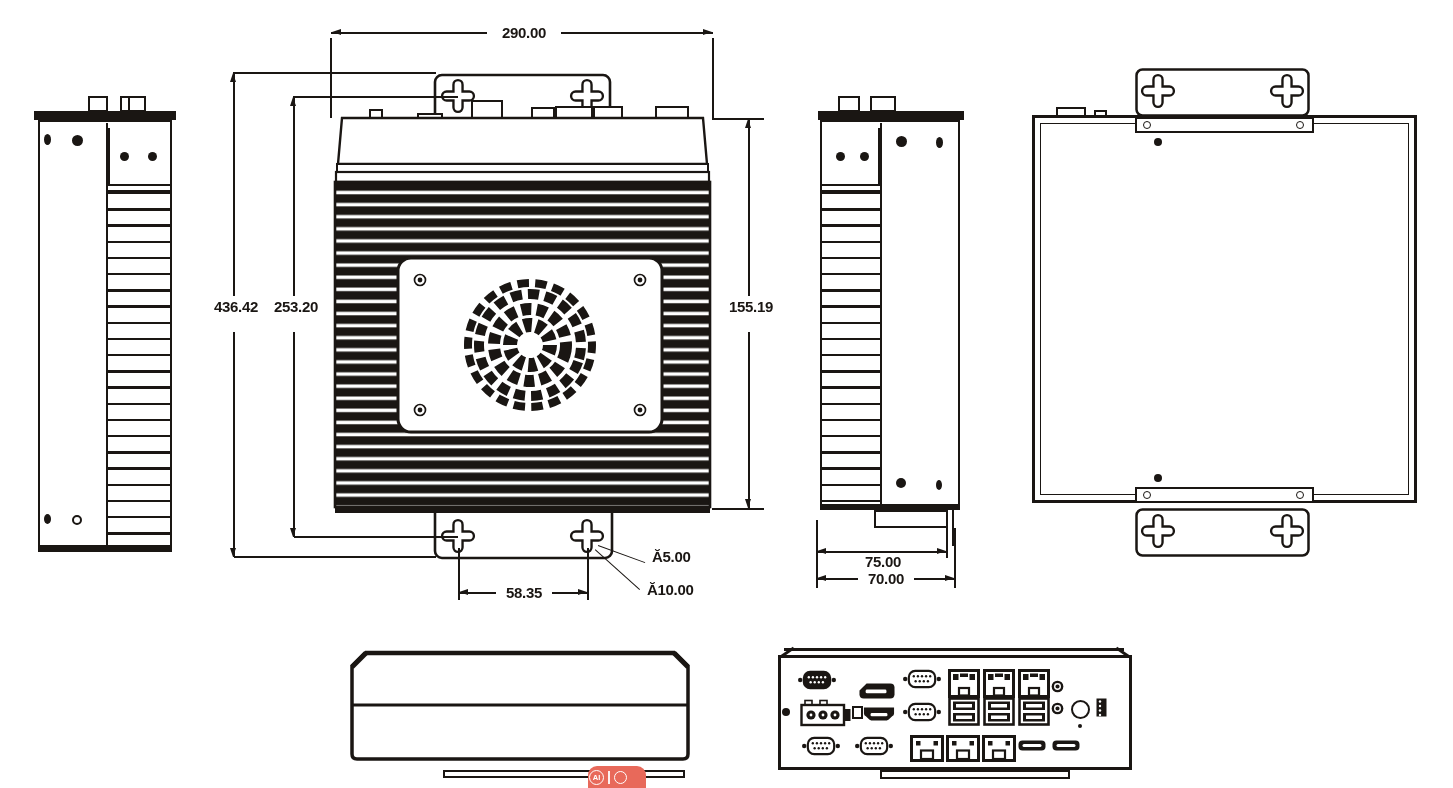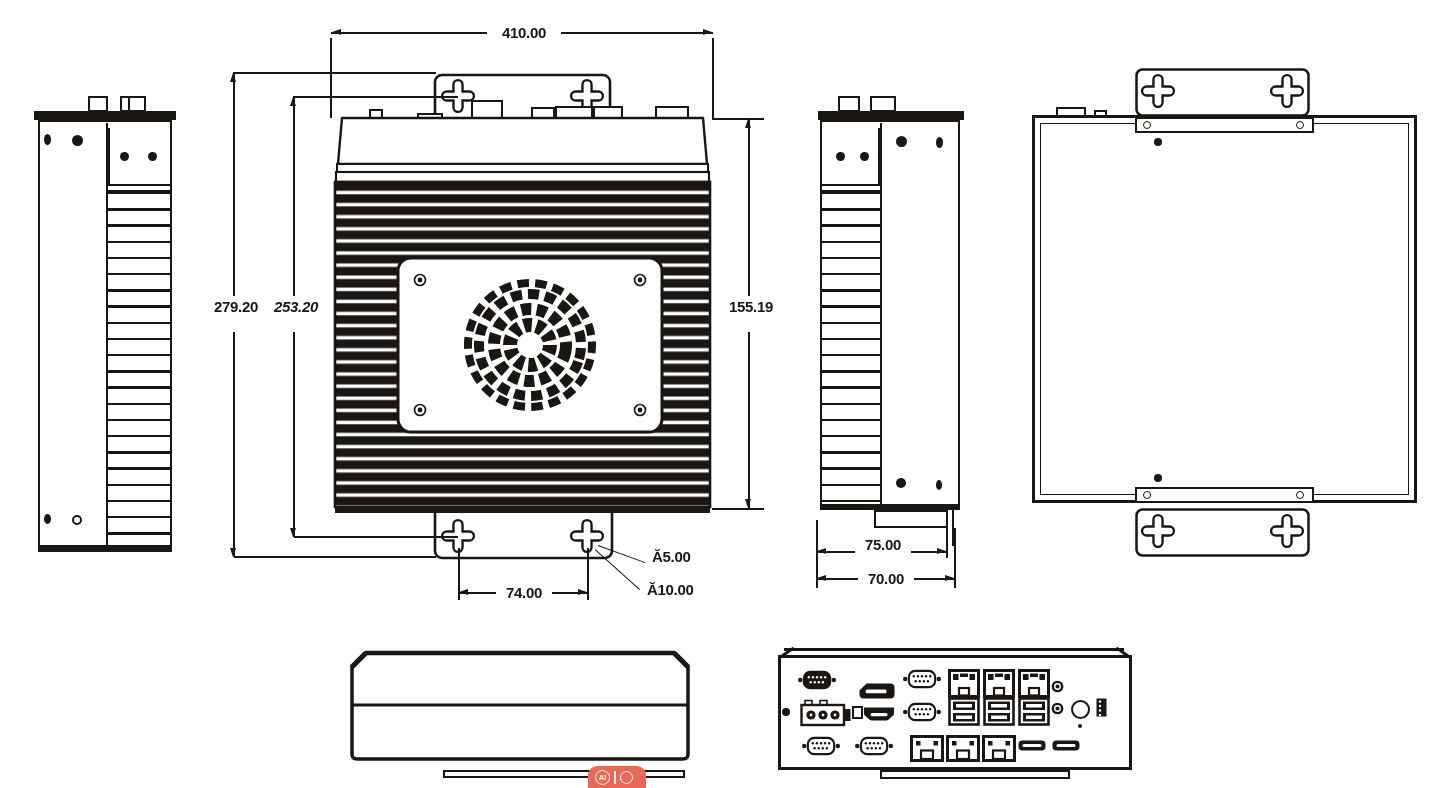--- a/index.html
+++ b/index.html
@@ -15,21 +15,21 @@
   .dlab{position:absolute;background:#fff;color:#1a1613;font-size:15px;line-height:17px;
         font-weight:600;letter-spacing:-0.3px;text-align:center;white-space:nowrap;padding:0 2px;}
   .ar{position:absolute;width:0;height:0;border-style:solid;border-color:transparent;}
   .ar-l{border-width:3.5px 9px 3.5px 0;border-right-color:#1a1613;}
   .ar-r{border-width:3.5px 0 3.5px 9px;border-left-color:#1a1613;}
   .ar-u{border-width:0 3.5px 9px 3.5px;border-bottom-color:#1a1613;}
   .ar-d{border-width:9px 3.5px 0 3.5px;border-top-color:#1a1613;}
   .finsV{position:absolute;background:repeating-linear-gradient(to bottom,#1a1613 0 2.4px,#fff 2.4px 16.2px);
          border-top:2.4px solid #1a1613;box-sizing:border-box;}
   .port{position:absolute;}
-  #watermark{position:absolute;display:flex;align-items:center;gap:4px;padding-left:7px;
+  #watermark{position:absolute;display:flex;align-items:center;gap:4px;padding-left:1px;
              border-radius:9px 9px 0 0;box-sizing:border-box;}
   #watermark .wring{border:1.6px solid #fff;border-radius:50%;color:#fff;display:flex;
              align-items:center;justify-content:center;font-weight:700;box-sizing:border-box;}
   #watermark .wsep{width:1.5px;height:13px;background:#fff;opacity:.9;}
 </style>
 </head>
 <body>
 
 <svg width="0" height="0" style="position:absolute;overflow:hidden" aria-hidden="true">
   <defs>
@@ -249,66 +249,66 @@
     <svg class="v" style="left:107px;top:446px;" width="175" height="49">
         <use href="#sym-bracket" width="175" height="49"></use>
       </svg>
   </div>
 
   <div class="ln" style="left:330px;top:38px;width:1.5px;height:80px;"></div>
   <div class="ln" style="left:712px;top:38px;width:1.5px;height:80px;"></div>
   <div class="ln" style="left:331px;top:32px;width:382px;height:1.5px;"></div>
   <div class="ar ar-l" style="left:332px;top:29px;"></div>
   <div class="ar ar-r" style="left:703px;top:29px;"></div>
-  <div class="dlab" style="left:487px;top:24px;width:70px;">410.00</div>
+  <div class="dlab" style="left:487px;top:24px;width:70px;">290.00</div>
 
   <div class="ln" style="left:234px;top:72px;width:202px;height:1.5px;"></div>
   <div class="ln" style="left:294px;top:96px;width:164px;height:1.5px;"></div>
   <div class="ln" style="left:294px;top:536px;width:164px;height:1.5px;"></div>
   <div class="ln" style="left:234px;top:556px;width:202px;height:1.5px;"></div>
 
   <div class="ln" style="left:233px;top:72px;width:1.5px;height:224px;"></div>
   <div class="ln" style="left:233px;top:332px;width:1.5px;height:225px;"></div>
   <div class="ar ar-u" style="left:230px;top:73px;"></div>
   <div class="ar ar-d" style="left:230px;top:548px;"></div>
-  <div class="dlab" style="left:206px;top:298px;width:56px;">279.20</div>
+  <div class="dlab" style="left:206px;top:298px;width:56px;">436.42</div>
 
   <div class="ln" style="left:293px;top:96px;width:1.5px;height:200px;"></div>
   <div class="ln" style="left:293px;top:332px;width:1.5px;height:205px;"></div>
   <div class="ar ar-u" style="left:290px;top:97px;"></div>
   <div class="ar ar-d" style="left:290px;top:528px;"></div>
-  <div class="dlab" style="left:266px;top:298px;width:56px;font-style:italic;">253.20</div>
+  <div class="dlab" style="left:266px;top:298px;width:56px;">253.20</div>
 
   <div class="ln" style="left:712px;top:118px;width:52px;height:1.5px;"></div>
   <div class="ln" style="left:712px;top:508px;width:52px;height:1.5px;"></div>
   <div class="ln" style="left:748px;top:118px;width:1.5px;height:178px;"></div>
   <div class="ln" style="left:748px;top:332px;width:1.5px;height:176px;"></div>
   <div class="ar ar-u" style="left:745px;top:119px;"></div>
   <div class="ar ar-d" style="left:745px;top:499px;"></div>
   <div class="dlab" style="left:721px;top:298px;width:56px;">155.19</div>
 
   <div class="ln" style="left:458px;top:548px;width:1.5px;height:52px;"></div>
   <div class="ln" style="left:587px;top:548px;width:1.5px;height:52px;"></div>
   <div class="ln" style="left:458px;top:592px;width:130px;height:1.5px;"></div>
   <div class="ar ar-l" style="left:459px;top:589px;"></div>
   <div class="ar ar-r" style="left:578px;top:589px;"></div>
-  <div class="dlab" style="left:496px;top:584px;width:52px;">74.00</div>
+  <div class="dlab" style="left:496px;top:584px;width:52px;">58.35</div>
 
   <div class="ln" style="left:598px;top:545px;width:50px;height:1.4px;transform:rotate(20deg);transform-origin:left center;"></div>
   <div class="ln" style="left:595px;top:549px;width:60px;height:1.4px;transform:rotate(42deg);transform-origin:left center;"></div>
   <div class="dlab" style="left:650px;top:548px;">Ă5.00</div>
   <div class="dlab" style="left:645px;top:581px;">Ă10.00</div>
 
   <div class="ln" style="left:816px;top:520px;width:1.5px;height:68px;"></div>
   <div class="ln" style="left:946px;top:522px;width:1.5px;height:36px;"></div>
   <div class="ln" style="left:954px;top:528px;width:1.5px;height:60px;"></div>
   <div class="ln" style="left:816px;top:551px;width:130px;height:1.5px;"></div>
   <div class="ar ar-l" style="left:817px;top:548px;"></div>
   <div class="ar ar-r" style="left:937px;top:548px;"></div>
-  <div class="dlab" style="left:855px;top:536px;width:52px;">75.00</div>
+  <div class="dlab" style="left:855px;top:553px;width:52px;">75.00</div>
   <div class="ln" style="left:816px;top:578px;width:139px;height:1.5px;"></div>
   <div class="ar ar-l" style="left:817px;top:575px;"></div>
   <div class="ar ar-r" style="left:945px;top:575px;"></div>
   <div class="dlab" style="left:858px;top:570px;width:52px;">70.00</div>
 
   <div class="v" style="left:346px;top:648px;width:350px;height:136px;">
     <svg width="344" height="120" style="position:absolute;left:2px;top:2px;">
       <path d="M17,3 L327,3 L340,16 L340,104 Q340,109 335,109 L9,109 Q4,109 4,104 L4,16 Z" fill="#fff" stroke="#1a1613" stroke-width="3.5" stroke-linejoin="round"></path>
       <path d="M4,17 L18,3" stroke="#1a1613" stroke-width="5" fill="none"></path>
       <path d="M326,3 L340,17" stroke="#1a1613" stroke-width="5" fill="none"></path>

